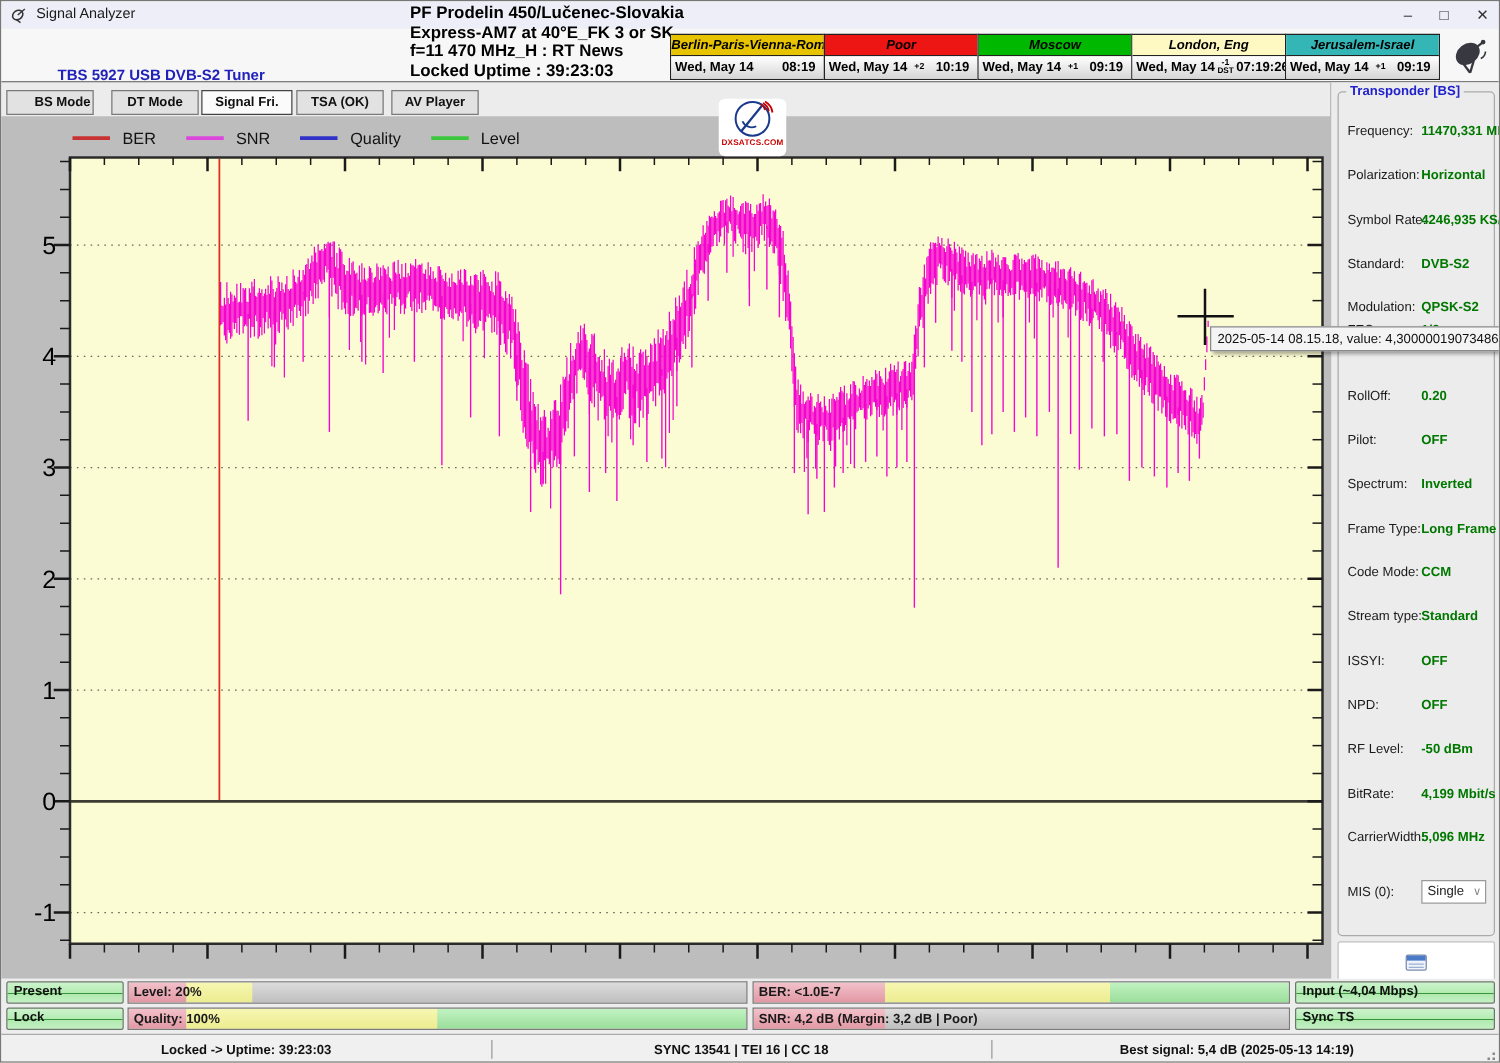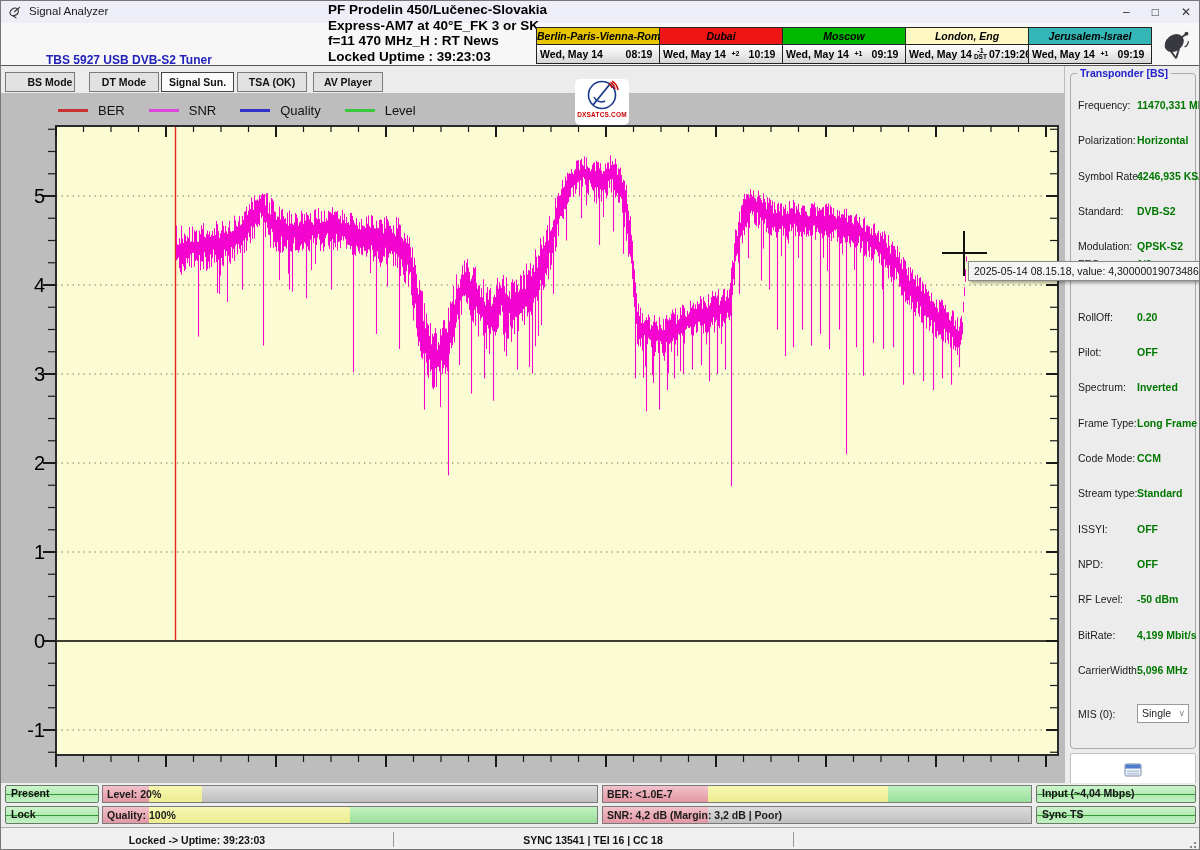--- a/index.html
+++ b/index.html
@@ -122,21 +122,21 @@
         <div class="clock-name" style="background: rgb(232, 196, 0);">Berlin-Paris-Vienna-Roma</div>
         <div class="clock-row">
           <span class="clock-date">Wed, May 14</span>
           <span class="clock-off">
             <span class="off-top"></span>
           </span>
           <span class="clock-time">08:19</span>
         </div>
       </div>
       <div class="clock">
-        <div class="clock-name" style="background: rgb(238, 21, 21);">Dubai</div>
+        <div class="clock-name" style="background: rgb(238, 21, 21);">Poor</div>
         <div class="clock-row">
           <span class="clock-date">Wed, May 14</span>
           <span class="clock-off">
             <span class="off-top">+2</span>
           </span>
           <span class="clock-time">10:19</span>
         </div>
       </div>
       <div class="clock">
         <div class="clock-name" style="background: rgb(0, 184, 0);">Moscow</div>
@@ -176,21 +176,21 @@
     <line x1="14" y1="14" x2="27" y2="4" stroke="#383840" stroke-width="2"></line>
     <circle cx="27" cy="4" r="2" fill="#383840"></circle>
     <line x1="10" y1="22" x2="16" y2="30" stroke="#383840" stroke-width="2"></line>
     <line x1="19" y1="20" x2="16" y2="30" stroke="#383840" stroke-width="2"></line>
     <path d="M29 12 a7 7 0 0 1 -4 6" fill="none" stroke="#383840" stroke-width="1.4"></path>
   </svg>
 
   <div class="tabstrip" id="tabstrip">
       <div class="tab" style="left: 4px; padding-left: 20px;">BS Mode</div>
       <div class="tab" style="left: 88px;">DT Mode</div>
-      <div class="tab active" style="left: 160px; width: 73px;">Signal Sun.</div>
+      <div class="tab active" style="left: 160px; width: 73px;">Signal Fri.</div>
       <div class="tab" style="left: 236px;">TSA (OK)</div>
       <div class="tab" style="left: 312px;">AV Player</div>
     </div>
 
   <div class="chart-panel">
     <div class="legend" id="legend">
         <div class="legend-item">
           <span class="legend-dash" style="background: rgb(200, 50, 50);"></span>
           <span class="legend-label">BER</span>
         </div>
@@ -1359,16 +1359,17 @@
 
   <div class="statusbar" id="statusbar">
     <div class="grip">
       <i style="right:0;bottom:0;position:absolute"></i>
       <i style="right:4px;bottom:0;position:absolute"></i>
       <i style="right:0;bottom:4px;position:absolute"></i>
     </div>
   <div class="status-cell" style="left: 0px; width: 392px;">Locked -&gt; Uptime: 39:23:03</div>
       <div class="status-cell" style="left: 392px; width: 400px;">SYNC 13541 | TEI 16 | CC 18</div>
       <div class="status-sep" style="left: 392px;"></div>
+      <div class="status-cell" style="left: 792px; width: 393px;">Best signal: 5,4 dB (2025-05-13 14:19)</div>
       <div class="status-sep" style="left: 792px;"></div>
     </div>
 
 </div>
 
 </body></html>

